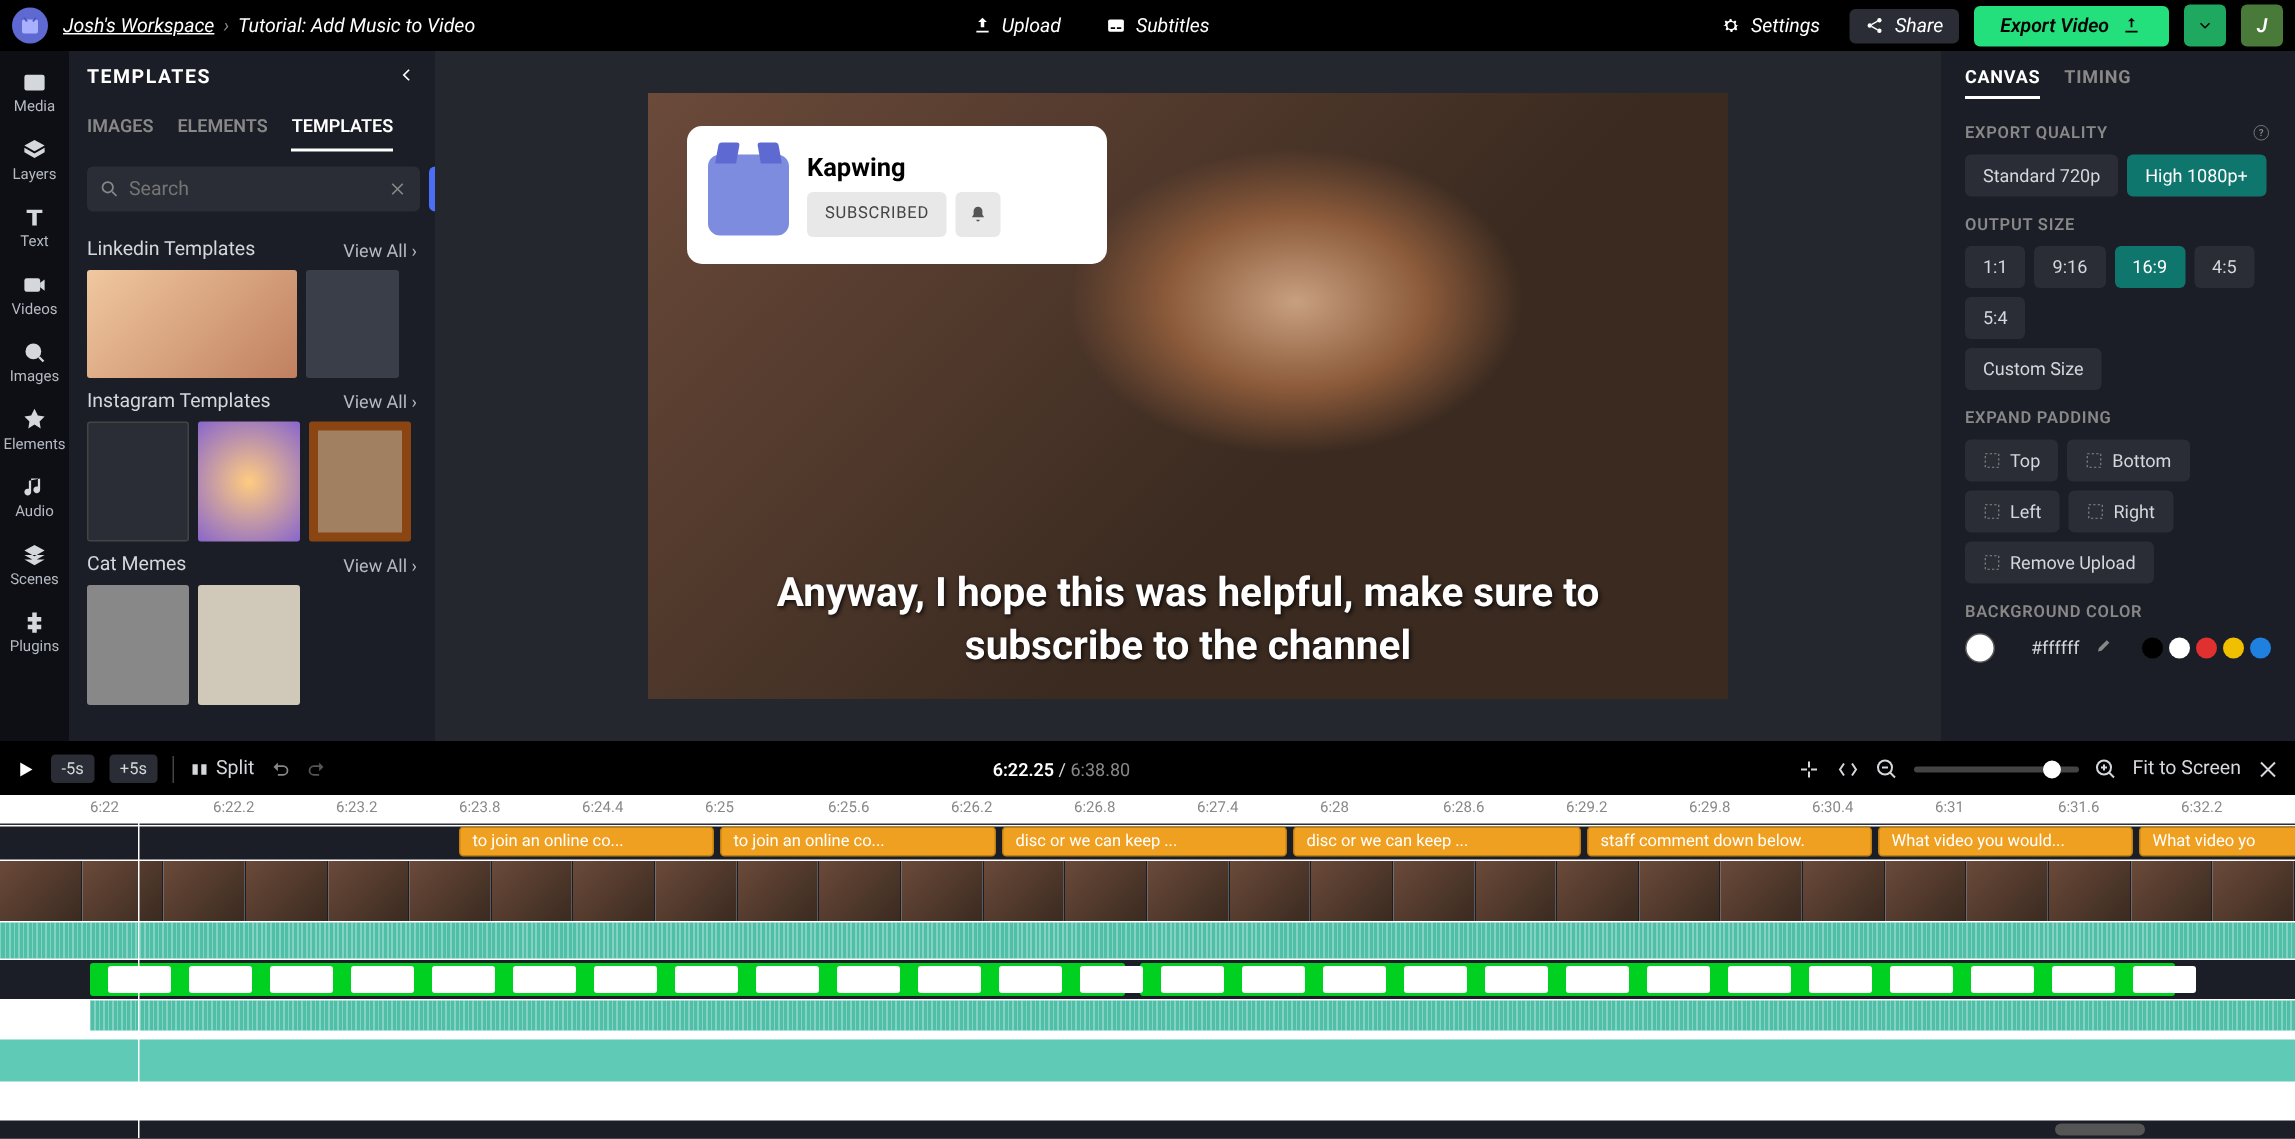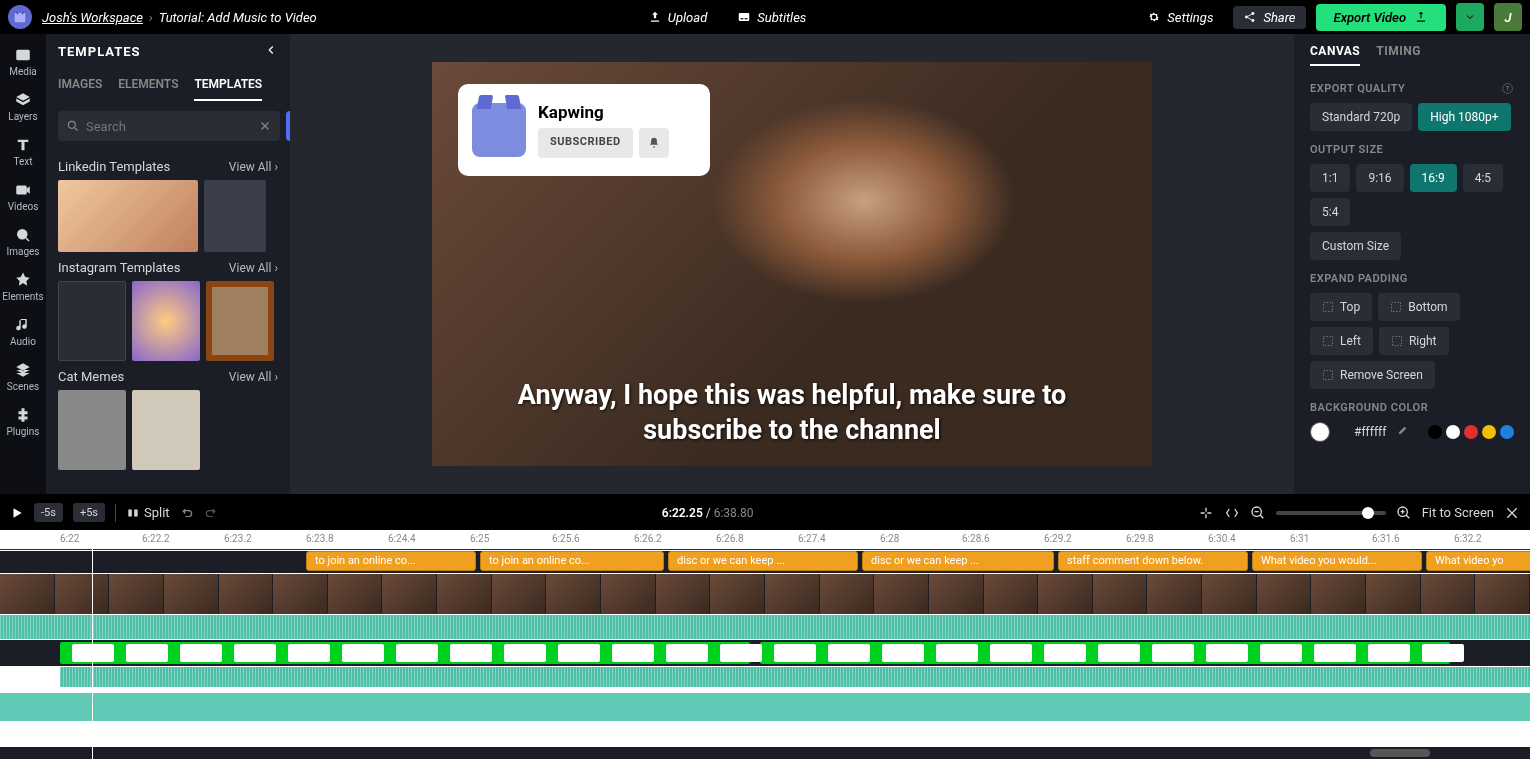--- a/index.html
+++ b/index.html
@@ -50,29 +50,29 @@
 .tpl-thumb.insta1 { background:#2a2d35; border:1px solid #444; }
 .tpl-thumb.insta2 { background:radial-gradient(circle,#ffcc80,#8866cc); }
 .tpl-thumb.insta3 { background:#a08060; border:6px solid #8b4513; }
 .tpl-scroll { flex:1; overflow-y:auto; position:relative; }
 .tpl-scroll::-webkit-scrollbar { width:6px; }
 .tpl-scroll::-webkit-scrollbar-thumb { background:#444; border-radius:3px; }
 
 
 .canvas-wrap { flex:1; background:#25272e; display:flex; align-items:center; justify-content:center; position:relative; }
 .video-frame { width:720px; height:404px; background:linear-gradient(135deg,#6b4a3a 0%,#3a2a20 60%); position:relative; overflow:hidden; }
-.sub-card { position:absolute; top:22px; left:26px; width:252px; height:92px; background:#fff; border-radius:10px; display:flex; align-items:center; padding:10px 14px; gap:12px; }
+.sub-card { position:absolute; top:22px; left:26px; width:280px; height:92px; background:#fff; border-radius:10px; display:flex; align-items:center; padding:10px 14px; gap:12px; }
 .cat-ico { width:54px; height:54px; border-radius:8px; background:#7e8ce0; position:relative; }
 .cat-ico::before, .cat-ico::after { content:""; position:absolute; top:-8px; width:14px; height:14px; background:#5e6ad2; border-radius:2px 2px 0 0; }
 .cat-ico::before { left:6px; transform:skewX(-10deg); }
 .cat-ico::after { right:6px; transform:skewX(10deg); }
 .sub-info { display:flex; flex-direction:column; gap:6px; }
 .sub-name { font-weight:700; font-size:17px; color:#000; }
 .sub-row { display:flex; gap:6px; }
-.sub-btn { background:#e8e8e8; color:#444; font-size:11px; font-weight:700; padding:7px 12px; border-radius:4px; letter-spacing:0.5px; }
+.sub-btn { background:#e8e8e8; color:#444; font-size:11px; font-weight:400; padding:7px 12px; border-radius:4px; letter-spacing:0.5px; }
 .bell { width:30px; height:30px; background:#e8e8e8; border-radius:4px; display:flex; align-items:center; justify-content:center; }
 .person { position:absolute; top:30px; left:35%; width:50%; height:90%; background:radial-gradient(ellipse 60% 40% at 50% 30%, #c8a080 0%, #8b5a3a 40%, transparent 70%); }
 .caption { position:absolute; bottom:18px; left:0; right:0; text-align:center; color:#fff; font-weight:700; font-size:27px; text-shadow:1px 1px 3px rgba(0,0,0,0.8); padding:0 30px; line-height:1.3; }
 
 
 .right-panel { width:236px; background:#1b1e26; padding:10px 16px; font-size:12px; overflow-y:auto; }
 .rp-tabs { display:flex; gap:16px; margin-bottom:16px; }
 .rp-tab { font-weight:700; font-size:12px; letter-spacing:0.5px; color:#888; padding-bottom:6px; cursor:pointer; }
 .rp-tab.active { color:#fff; border-bottom:2px solid #fff; }
 .rp-label { font-size:11px; font-weight:600; letter-spacing:0.5px; color:#888; margin:12px 0 8px; display:flex; justify-content:space-between; align-items:center; }
@@ -379,21 +379,21 @@
             <rect x="2" y="2" width="12" height="12" stroke-dasharray="2"></rect>
           </svg>
           <span>Right</span>
         </button>
     </div>
     <div class="rp-btn-row" style="margin-top:6px;">
       <button class="rp-btn pad-btn">
           <svg viewBox="0 0 16 16">
             <rect x="2" y="2" width="12" height="12" stroke-dasharray="2"></rect>
           </svg>
-          <span>Remove Screen</span>
+          <span>Remove Upload</span>
         </button>
     </div>
     <div class="rp-label">BACKGROUND COLOR</div>
     <div class="color-row">
       <div class="color-chip" style="background:#fff"></div>
       <span class="color-hex">#ffffff</span>
       <svg class="eyedrop" width="14" height="14" viewBox="0 0 24 24">
           <path d="M18 3l3 3-9 9-4 1 1-4 9-9z" fill="#888"></path>
         </svg>
       <div class="palette">

